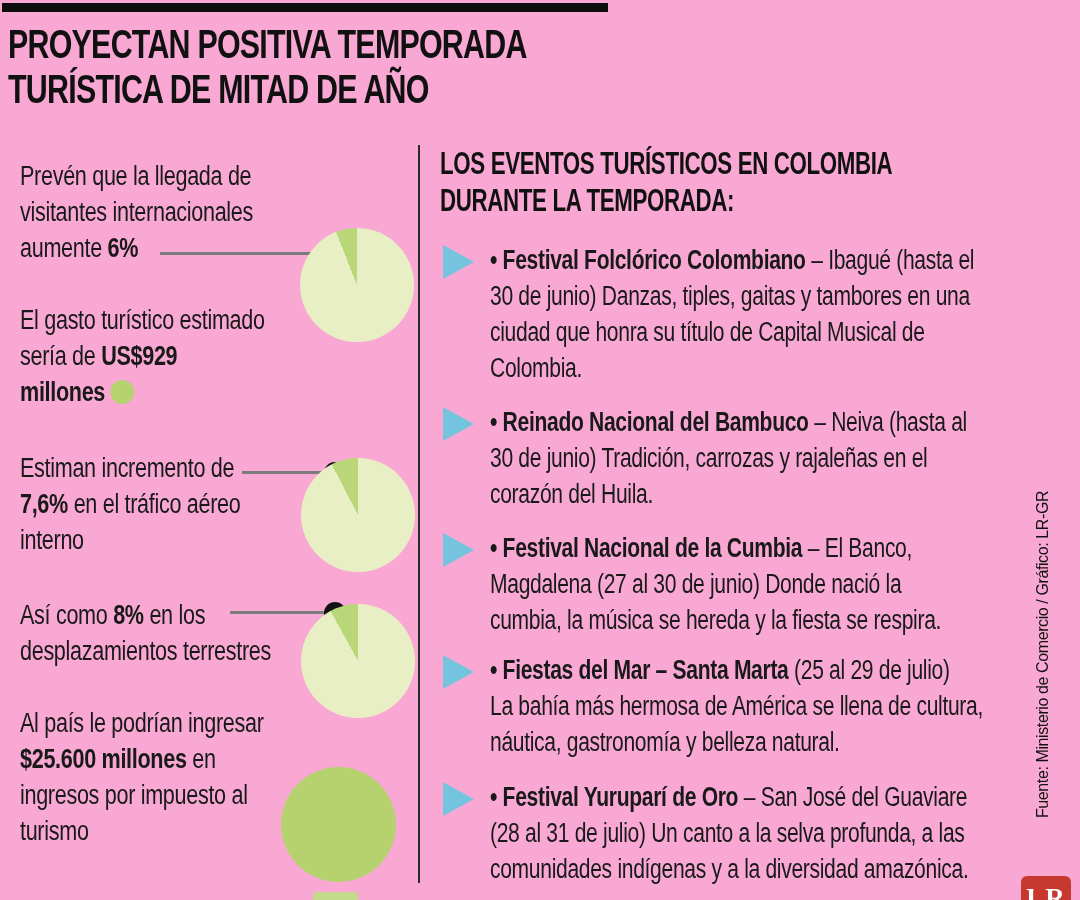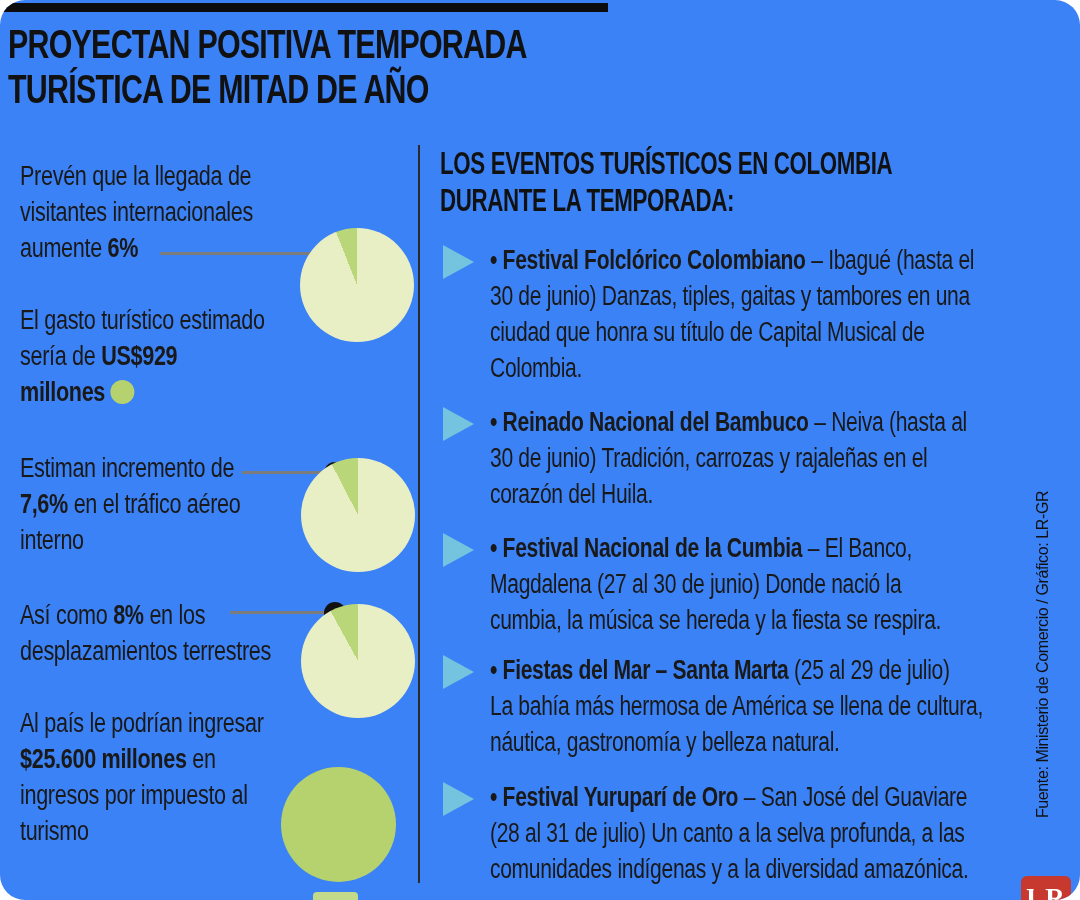--- a/index.html
+++ b/index.html
@@ -1,17 +1,17 @@
 <!DOCTYPE html>
 <html><head>
 <meta charset="utf-8">
 <style>
   html,body{margin:0;padding:0;background:#fff;}
-  #canvas{position:relative;width:1080px;height:900px;background:#3b82f6;overflow:hidden;
-          font-family:"Liberation Sans",sans-serif;color:#191919;border-radius:25px;}
+  #canvas{position:relative;width:1080px;height:900px;background:#f9a8d4;overflow:hidden;
+          font-family:"Liberation Sans",sans-serif;color:#191919;}
   .abs{position:absolute;}
   .condensed{transform:scaleX(0.78);transform-origin:left top;}
   .condensed-t{transform:scaleX(0.80);transform-origin:left top;}
 
   
   .top-bar{left:2px;top:3px;width:606px;height:9px;background:#0d0d0d;}
   .page-title{left:8px;top:22px;font-size:40px;line-height:45px;font-weight:bold;
               letter-spacing:-1px;color:#111;transform:scaleX(0.76);transform-origin:left top;white-space:nowrap;}
 
   

